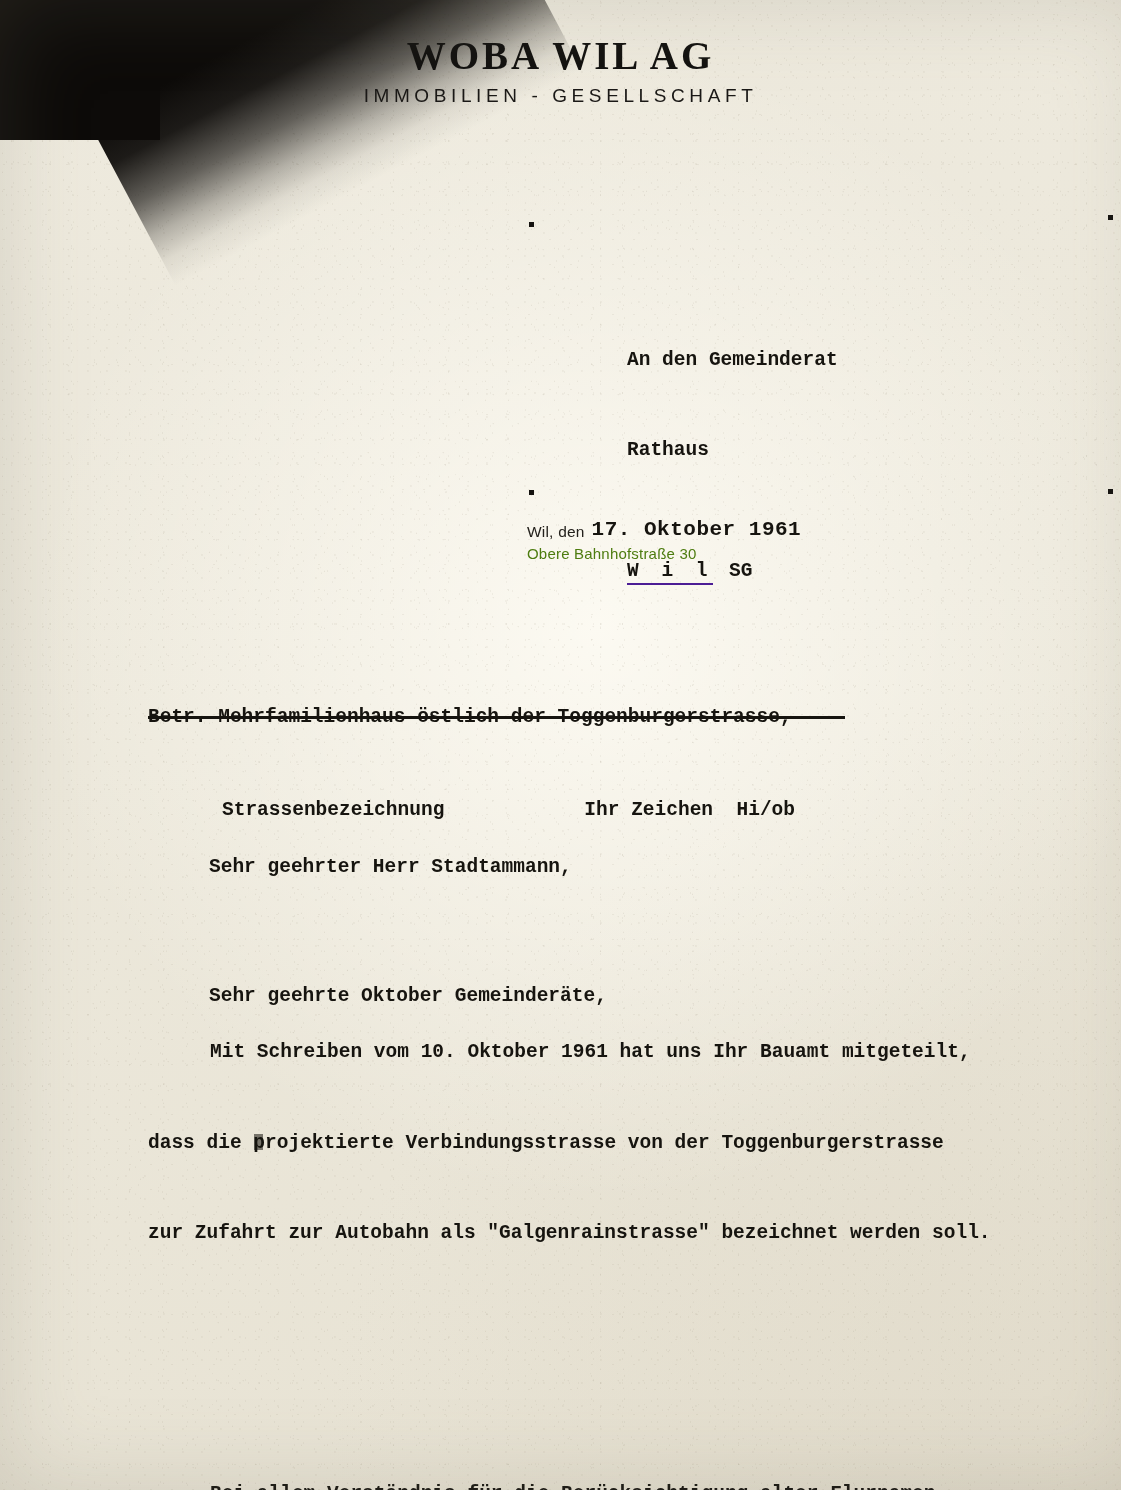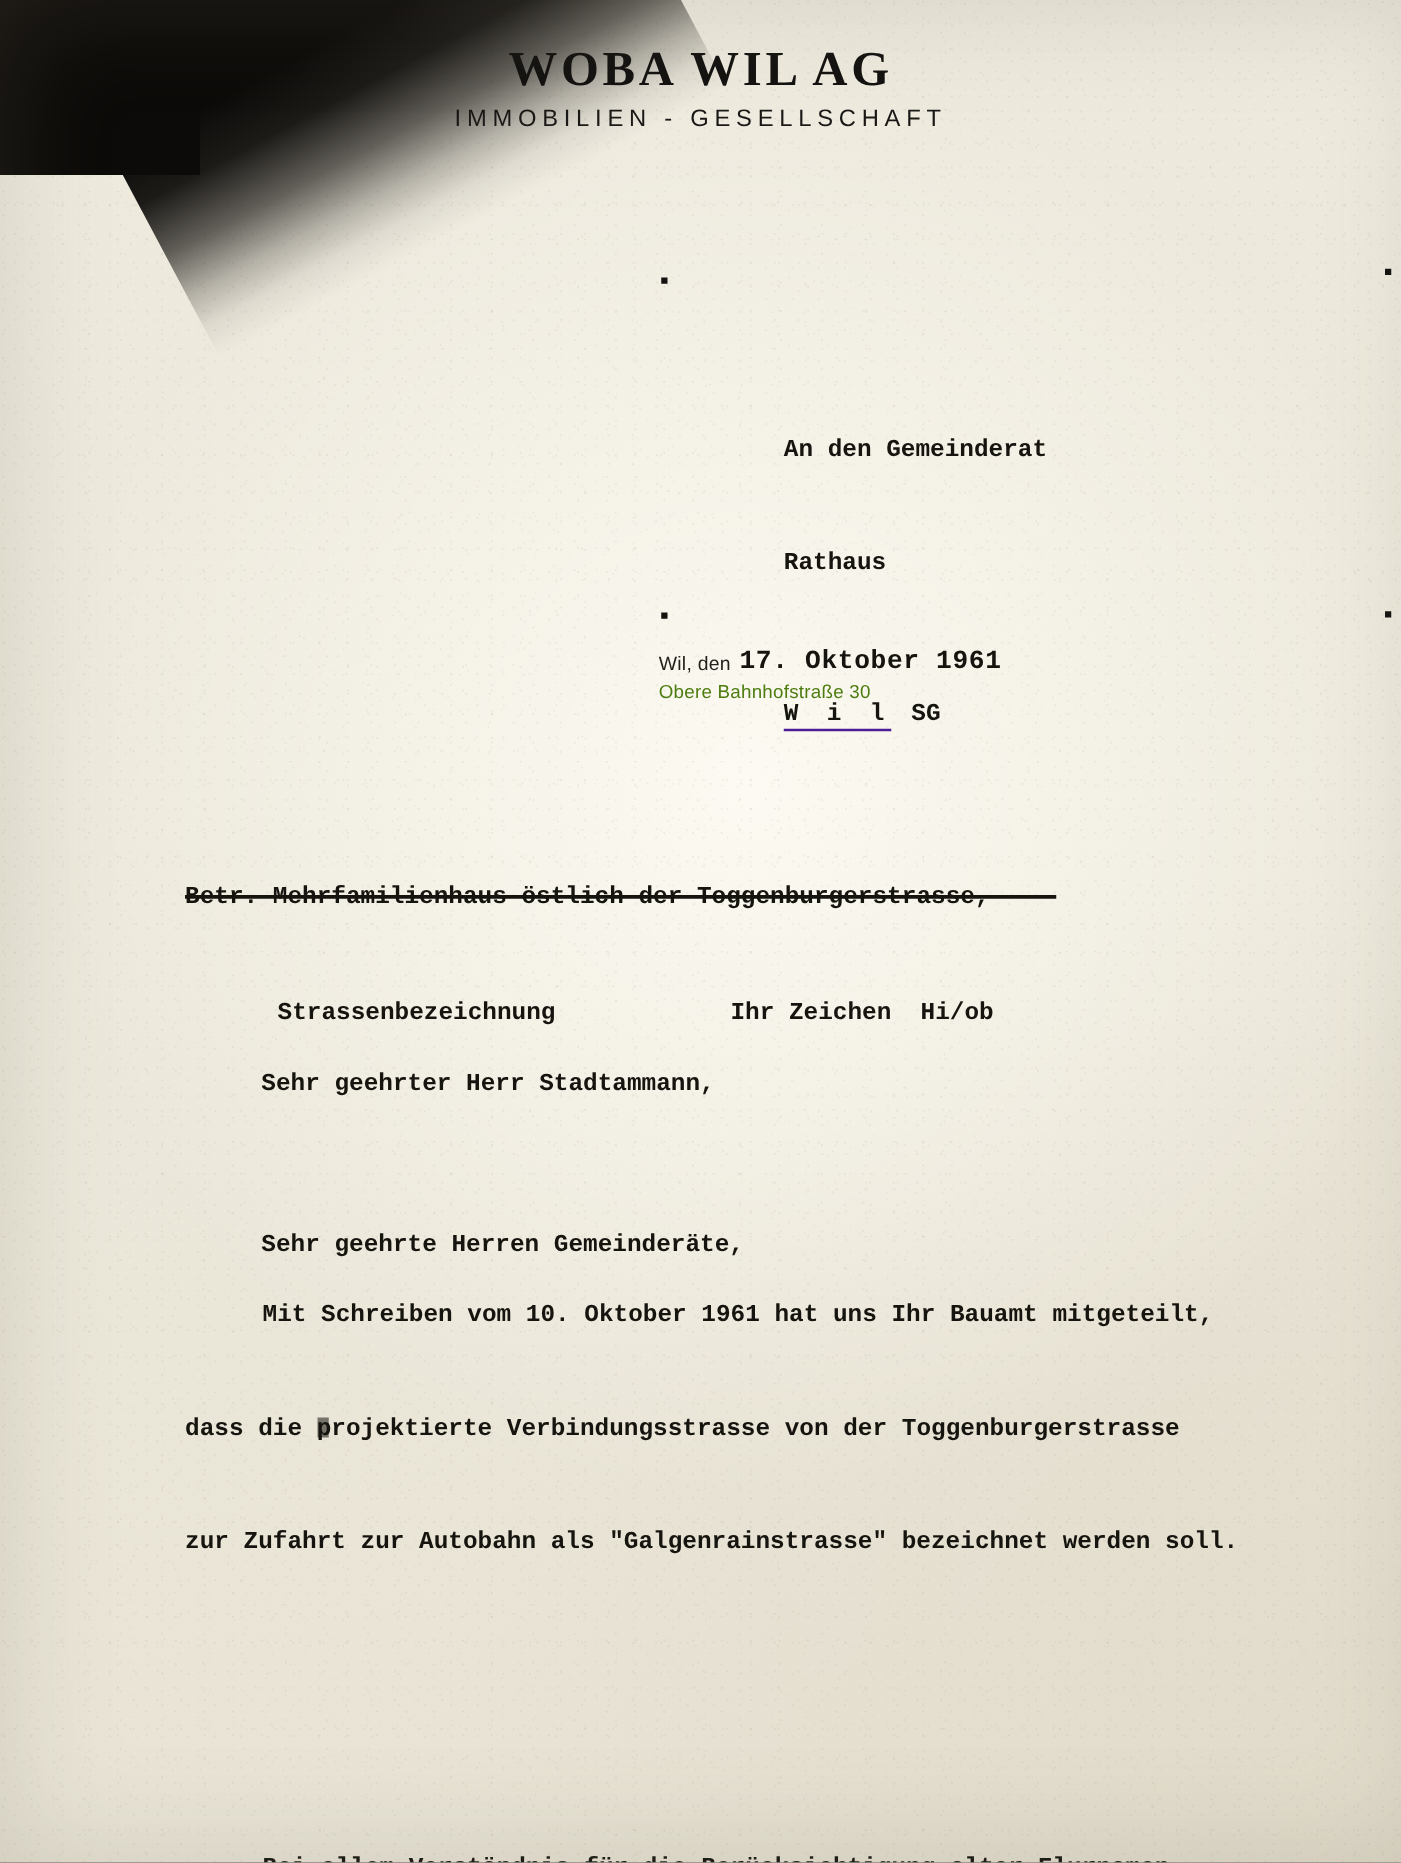--- a/index.html
+++ b/index.html
@@ -290,21 +290,21 @@
 
   <div id="subject-block" class="tw">
     <div><span>Betr.</span> <span>Mehrfamilienhaus östlich der Toggenburgerstrasse,</span></div>
     <div id="subject-line2"><span>Strassenbezeichnung</span><span id="reference"><span>Ihr Zeichen</span>  <span>Hi/ob</span></span></div>
   </div>
 
   <div id="subject-rule"></div>
 
   <div id="salutation" class="tw">
     <div>Sehr geehrter Herr Stadtammann,</div>
-    <div>Sehr geehrte Herren Gemeinderäte,</div>
+    <div>Sehr geehrte Oktober Gemeinderäte,</div>
   </div>
 
   <div id="body" class="tw">
 
     <div class="para">
       <div class="indent">Mit Schreiben vom 10. Oktober 1961 hat uns Ihr Bauamt mitgeteilt,</div>
       <div><span>dass die </span><span class="smudge">p</span><span>rojektierte Verbindungsstrasse von der Toggenburgerstrasse</span></div>
       <div>zur Zufahrt zur Autobahn als "Galgenrainstrasse" bezeichnet werden soll.</div>
     </div>
 

